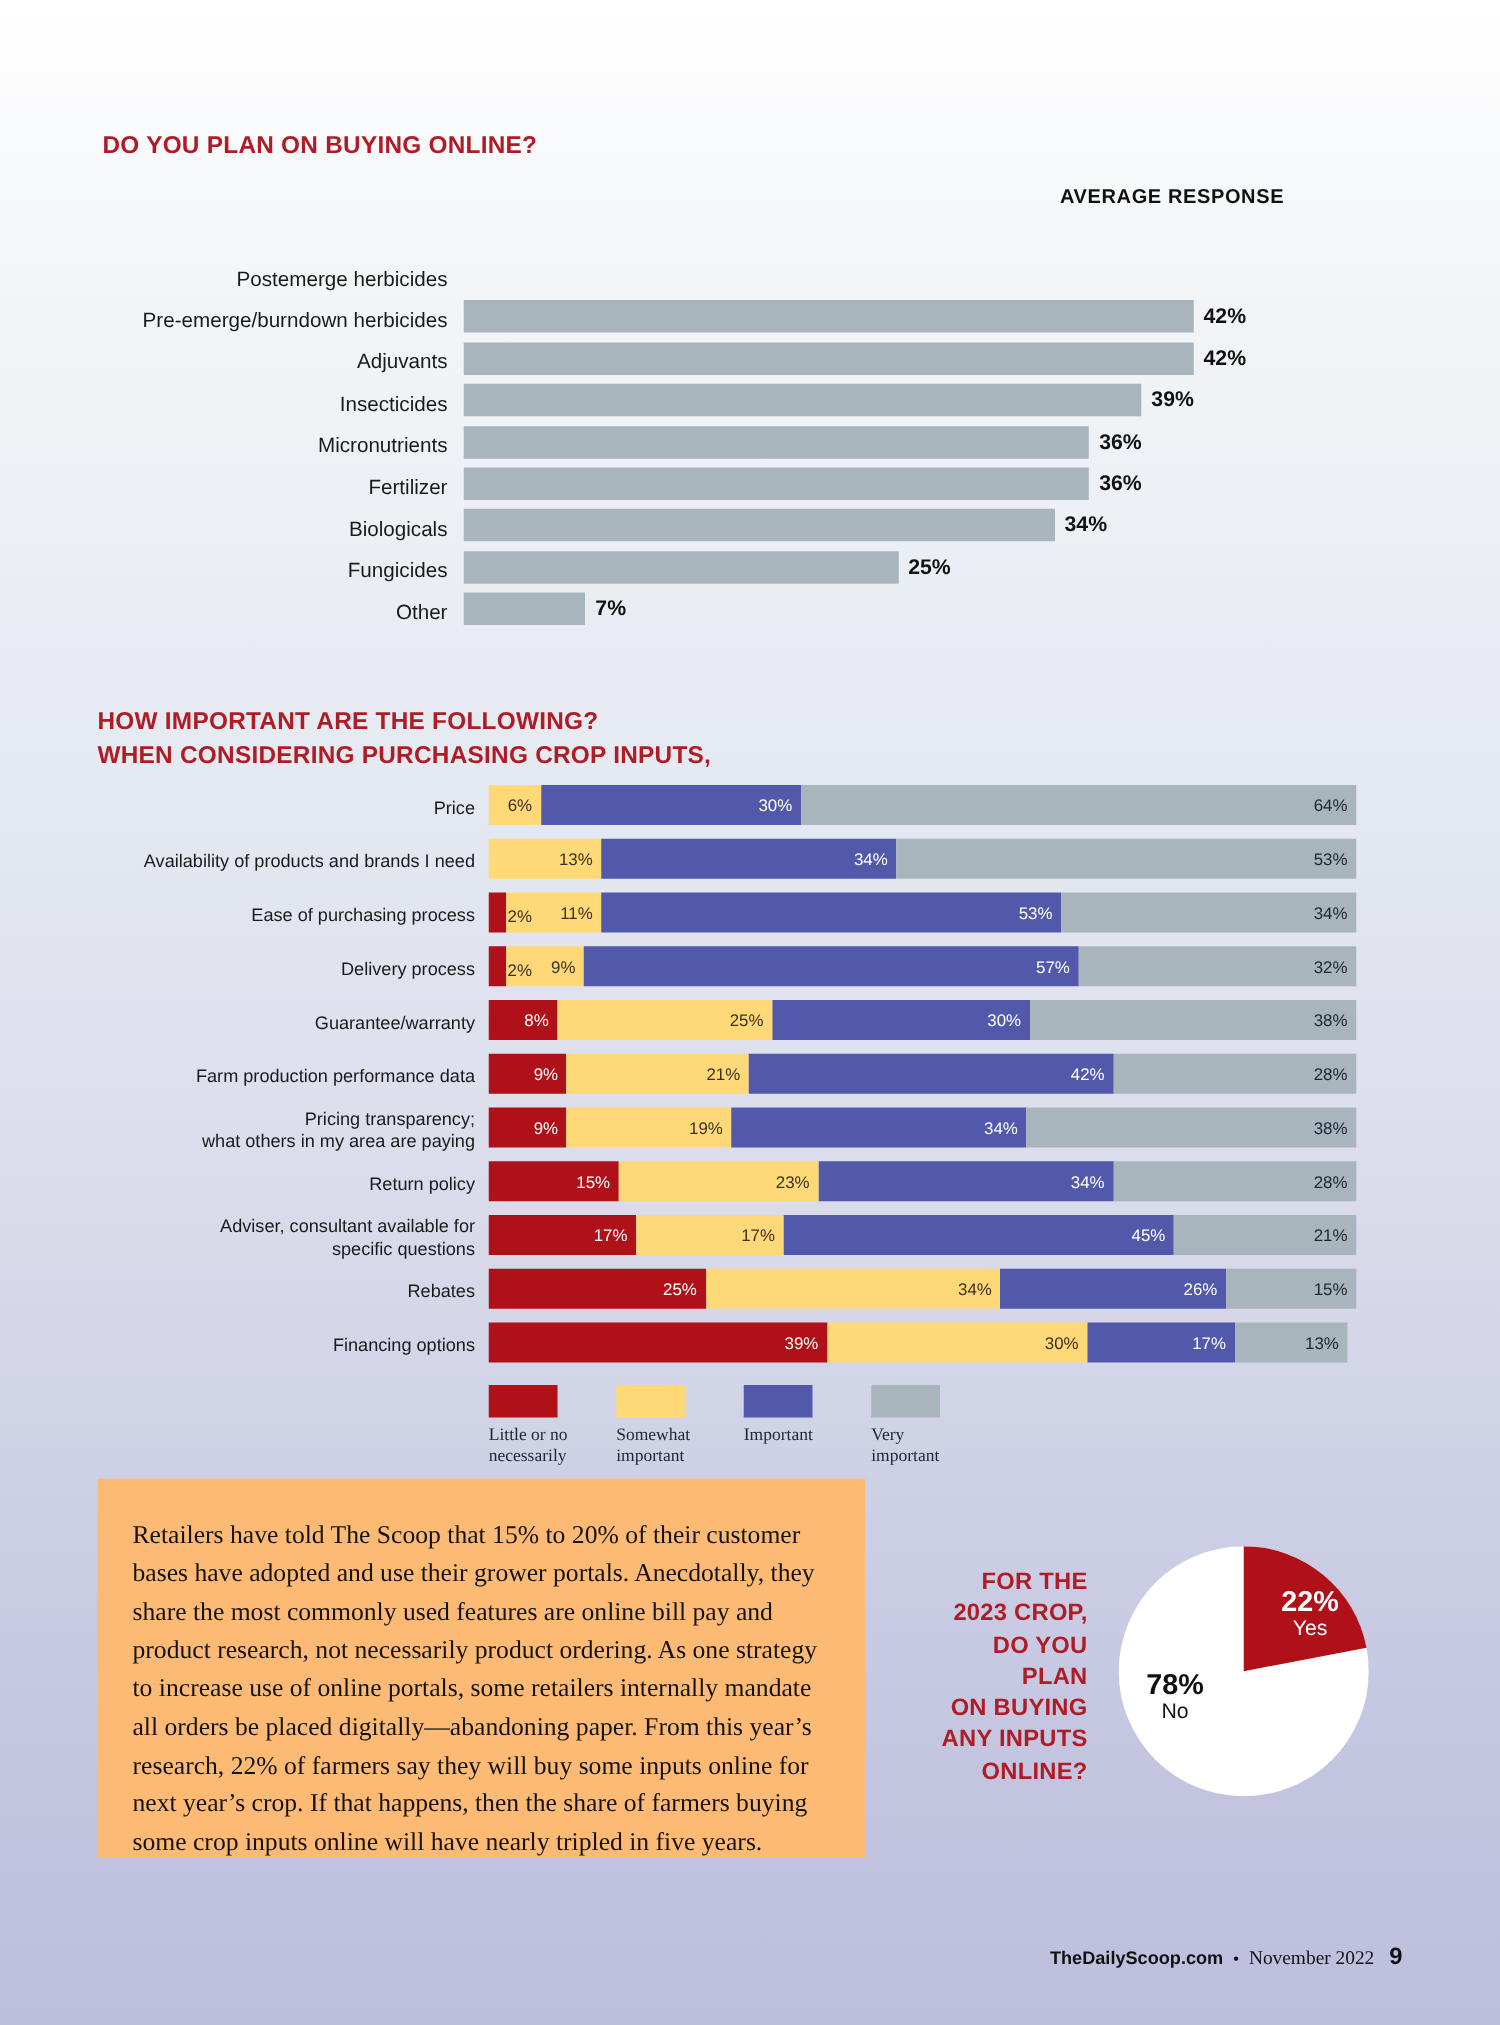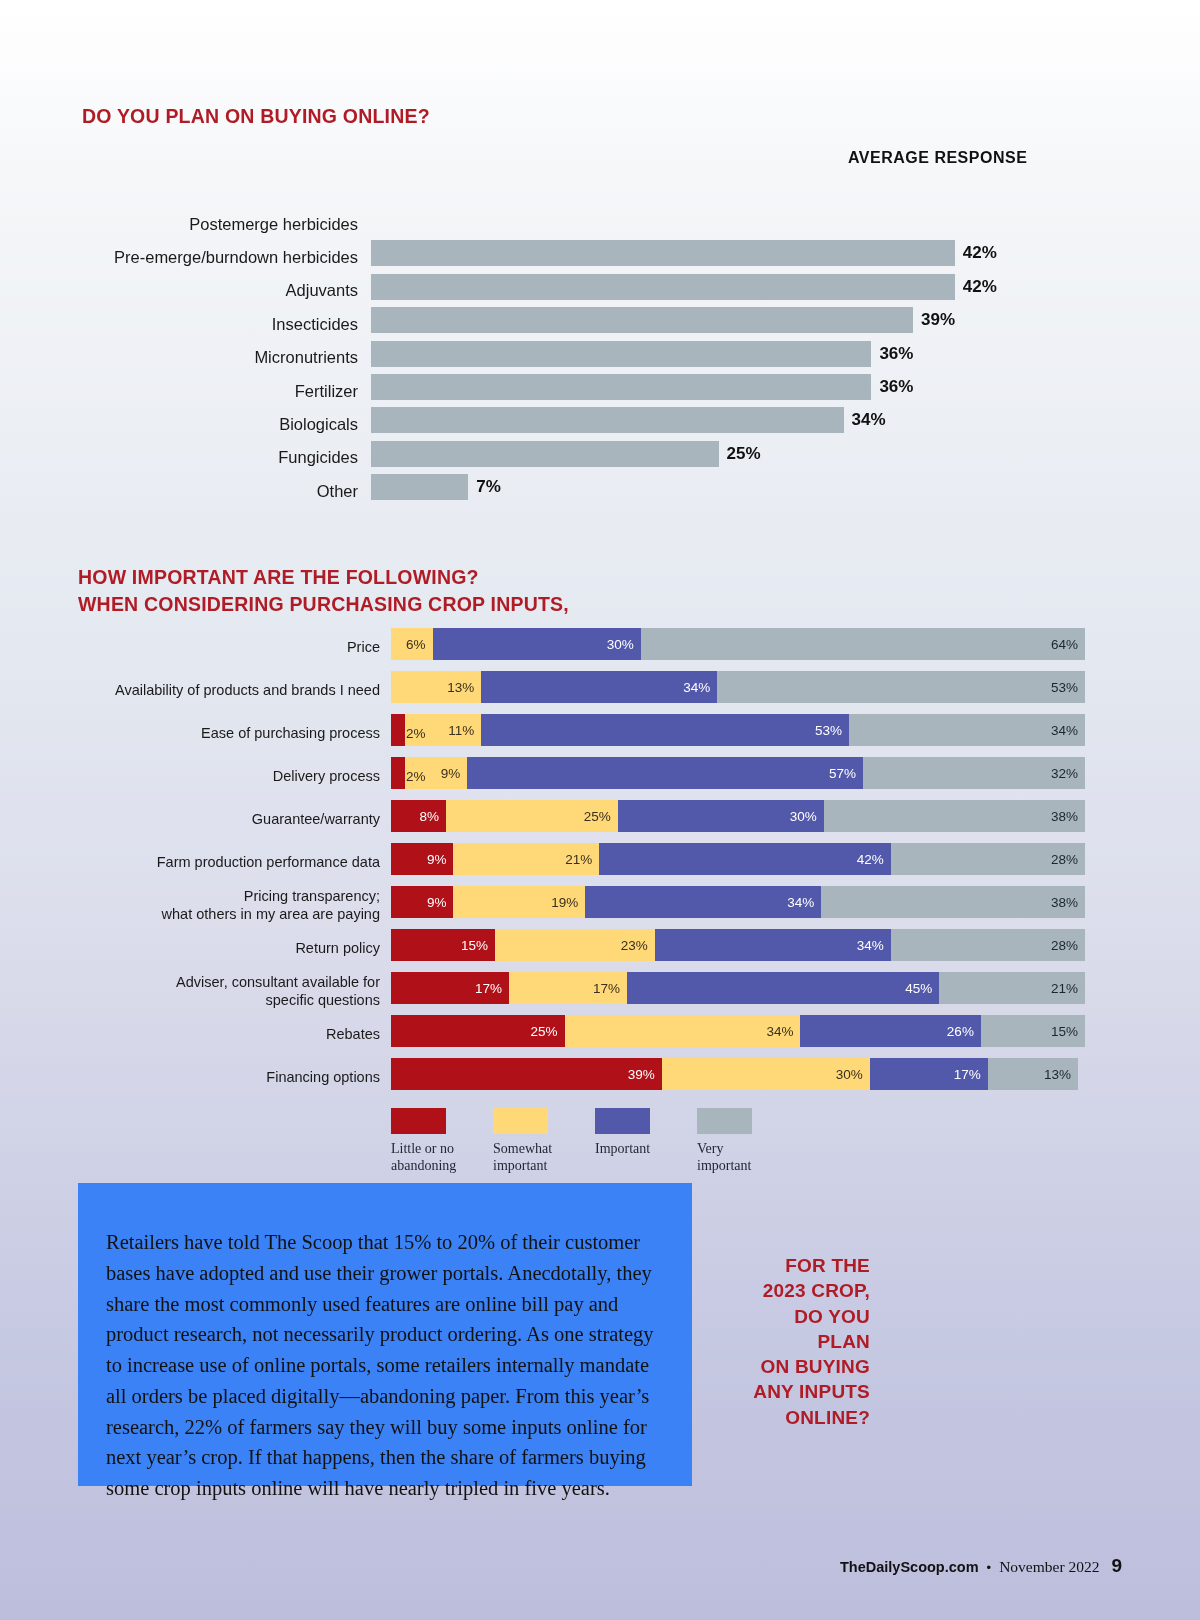--- a/index.html
+++ b/index.html
@@ -106,22 +106,22 @@
     display: flex; gap: 0;
   }
   .leg-item { width: 102px; }
   .leg-swatch { width: 55px; height: 26px; margin-bottom: 7px; }
   .leg-text { font-size: 14px; color: #1d2630; line-height: 1.18; font-family: Liberation Serif, serif; }
 
   
   #callout {
     position: absolute; left: 78px; top: 1183px;
     width: 614px; height: 303px;
-    background: #3b82f6;
-    padding: 44px 28px 0 28px;
+    background: #fdba74;
+    padding: 30px 28px 0 28px;
   }
   #callout p {
     font-family: "Liberation Serif", serif;
     font-size: 20.5px;
     line-height: 1.50;
     color: #121212;
   }
 
   
   #pie-title {
@@ -417,21 +417,21 @@
           </div>
         </div>
       </div>
     </div>
 
   <div id="legend">
       <div class="leg-item">
         <div class="leg-swatch" style="background: rgb(176, 16, 24);"></div>
         <div class="leg-text">
           <div>Little or no</div>
-          <div>abandoning</div>
+          <div>necessarily</div>
         </div>
       </div>
       <div class="leg-item">
         <div class="leg-swatch" style="background: rgb(255, 216, 119);"></div>
         <div class="leg-text">
           <div>Somewhat</div>
           <div>important</div>
         </div>
       </div>
       <div class="leg-item">
@@ -455,20 +455,34 @@
 
   <div id="pie-title">
       <div>FOR THE</div>
       <div>2023 CROP,</div>
       <div>DO YOU PLAN</div>
       <div>ON BUYING</div>
       <div>ANY INPUTS</div>
       <div>ONLINE?</div>
     </div>
 
+  <div id="pie-wrap">
+    <svg width="200" height="200" viewBox="0 0 200 200">
+      <circle cx="100" cy="100" r="100" fill="#ffffff"></circle>
+      <path id="pie-yes-slice" fill="#b01018" d="M 100 100 L 100 0 A 100 100 0 0 1 198.22872507286885 81.26186854142753 Z"></path>
+    </svg>
+    <div class="pie-cb" id="pie-yes">
+      <div class="big">22%</div>
+      <div class="sml">Yes</div>
+    </div>
+    <div class="pie-cb" id="pie-no">
+      <div class="big">78%</div>
+      <div class="sml">No</div>
+    </div>
+  </div>
 
   <div id="footer">
     <span class="site">TheDailyScoop.com</span>
     <span class="dot">•</span>
     <span class="mon">November 2022</span>
     <span class="pg">9</span>
   </div>
 
 </div>
 

